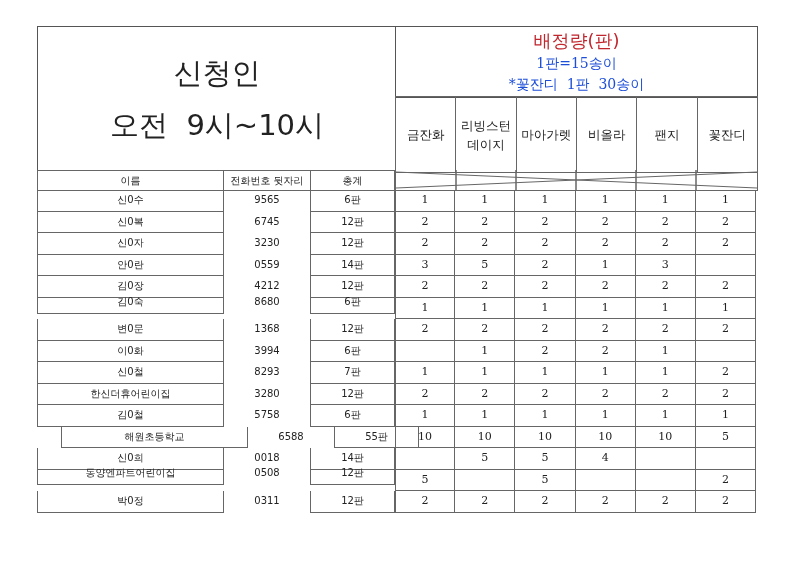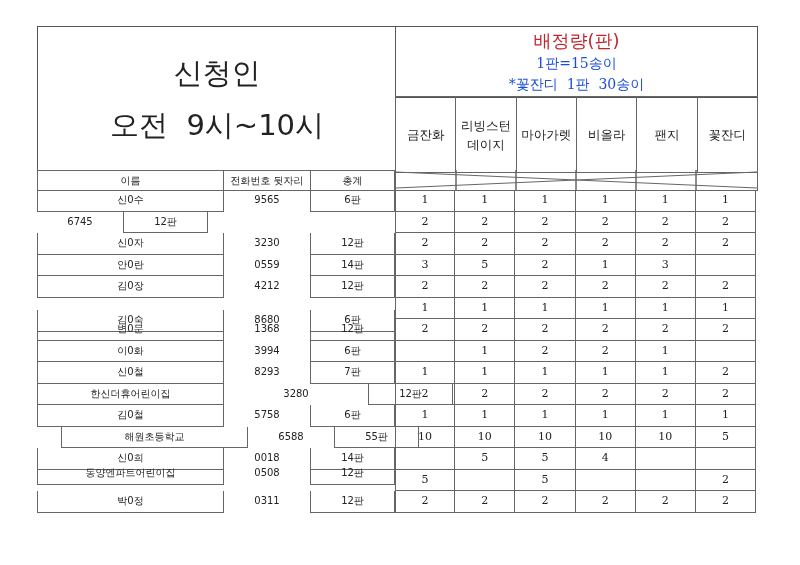--- a/index.html
+++ b/index.html
@@ -78,59 +78,60 @@
       <div class="lcell phone">전화번호 뒷자리</div>
       <div class="lcell total">총계</div>
     </div>
     <div id="left-rows">
         <div class="lrow" style="top: 20px; height: 21.5px;">
           <div class="lcell name">신0수</div>
           <div class="lcell phone">9565</div>
           <div class="lcell total">6판</div>
         </div>
         <div class="lrow" style="top: 41.5px; height: 21.5px;">
+          <div class="lcell name">신0복</div>
           <div class="lcell phone">6745</div>
           <div class="lcell total">12판</div>
         </div>
         <div class="lrow" style="top: 63px; height: 21.5px;">
           <div class="lcell name">신0자</div>
           <div class="lcell phone">3230</div>
           <div class="lcell total">12판</div>
         </div>
         <div class="lrow" style="top: 84.5px; height: 21.5px;">
           <div class="lcell name">안0란</div>
           <div class="lcell phone">0559</div>
           <div class="lcell total">14판</div>
         </div>
         <div class="lrow" style="top: 106px; height: 21.5px;">
           <div class="lcell name">김0장</div>
           <div class="lcell phone">4212</div>
           <div class="lcell total">12판</div>
         </div>
-        <div class="lrow" style="top: 140px; height: 21.5px;">
+        <div class="lrow" style="top: 122px; height: 21.5px;">
           <div class="lcell name">김0숙</div>
           <div class="lcell phone">8680</div>
           <div class="lcell total">6판</div>
         </div>
         <div class="lrow" style="top: 149px; height: 21.5px;">
           <div class="lcell name">변0문</div>
           <div class="lcell phone">1368</div>
           <div class="lcell total">12판</div>
         </div>
         <div class="lrow" style="top: 170.5px; height: 21.5px;">
           <div class="lcell name">이0화</div>
           <div class="lcell phone">3994</div>
           <div class="lcell total">6판</div>
         </div>
         <div class="lrow" style="top: 192px; height: 21.5px;">
           <div class="lcell name">신0철</div>
           <div class="lcell phone">8293</div>
           <div class="lcell total">7판</div>
         </div>
-        <div class="lrow" style="top: 213.5px; height: 21.5px; gap: 29px;">
+        <div class="lrow" style="top: 213.5px; height: 21.5px;">
           <div class="lcell name">한신더휴어린이집</div>
           <div class="lcell phone">3280</div>
           <div class="lcell total">12판</div>
         </div>
         <div class="lrow" style="top: 235px; height: 21.5px;">
           <div class="lcell name">김0철</div>
           <div class="lcell phone">5758</div>
           <div class="lcell total">6판</div>
         </div>
         <div class="lrow" style="top: 256.5px; height: 21.5px; padding-left: 24px;">

